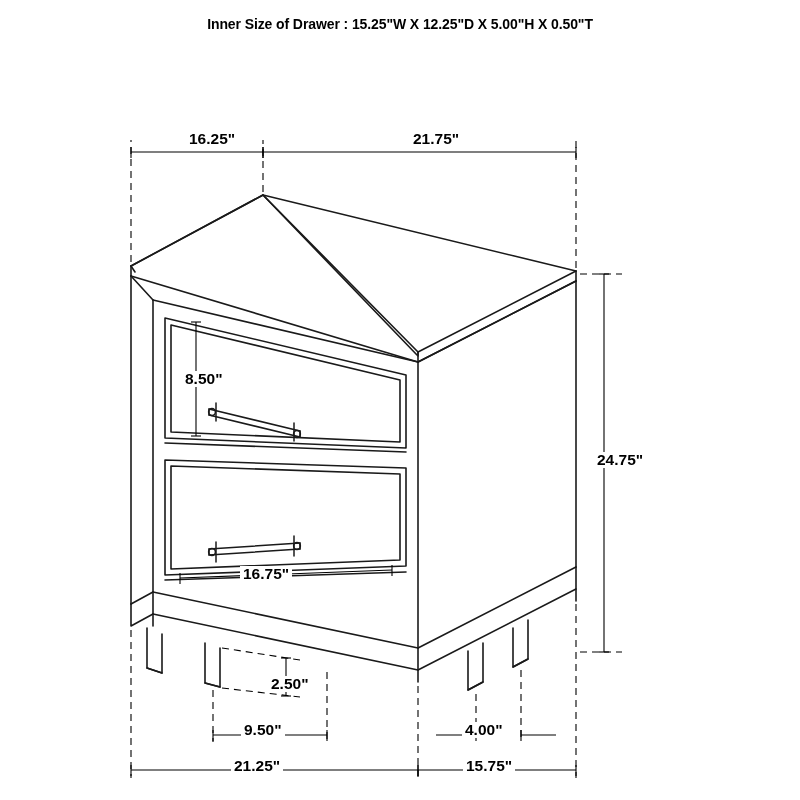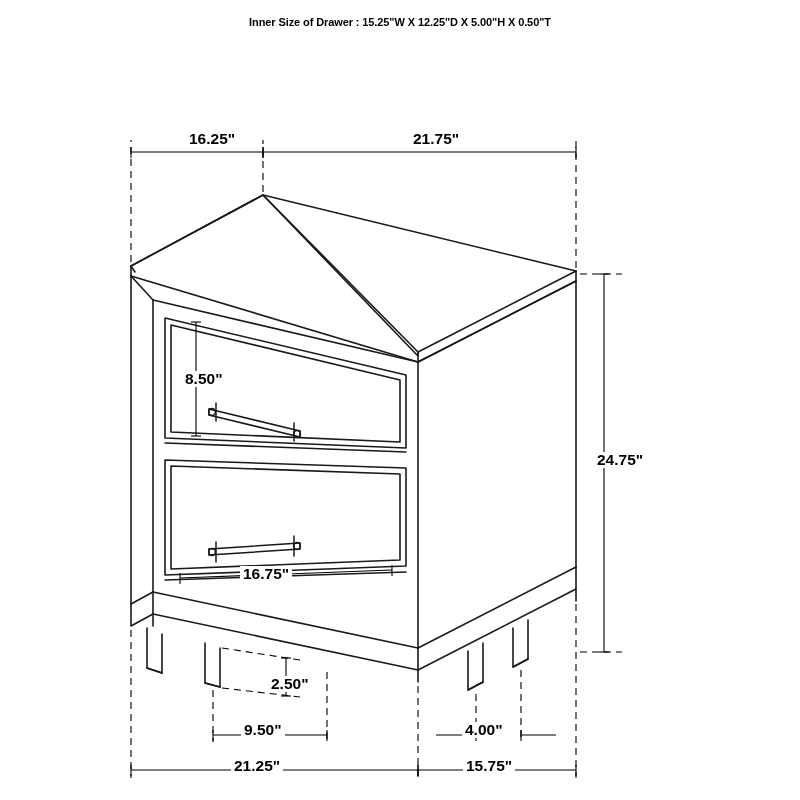--- a/index.html
+++ b/index.html
@@ -20,21 +20,21 @@
     left: 0; top: 0;
     width: 800px;
     height: 800px;
   }
   .title {
     position: absolute;
     left: 0;
     top: 16px;
     width: 800px;
     text-align: center;
-    font-size: 11px;
+    font-size: 14px;
     font-weight: bold;
     letter-spacing: -0.1px;
     color: #000;
   }
   svg.diagram {
     position: absolute;
     left: 0;
     top: 0;
     width: 800px;
     height: 800px;

